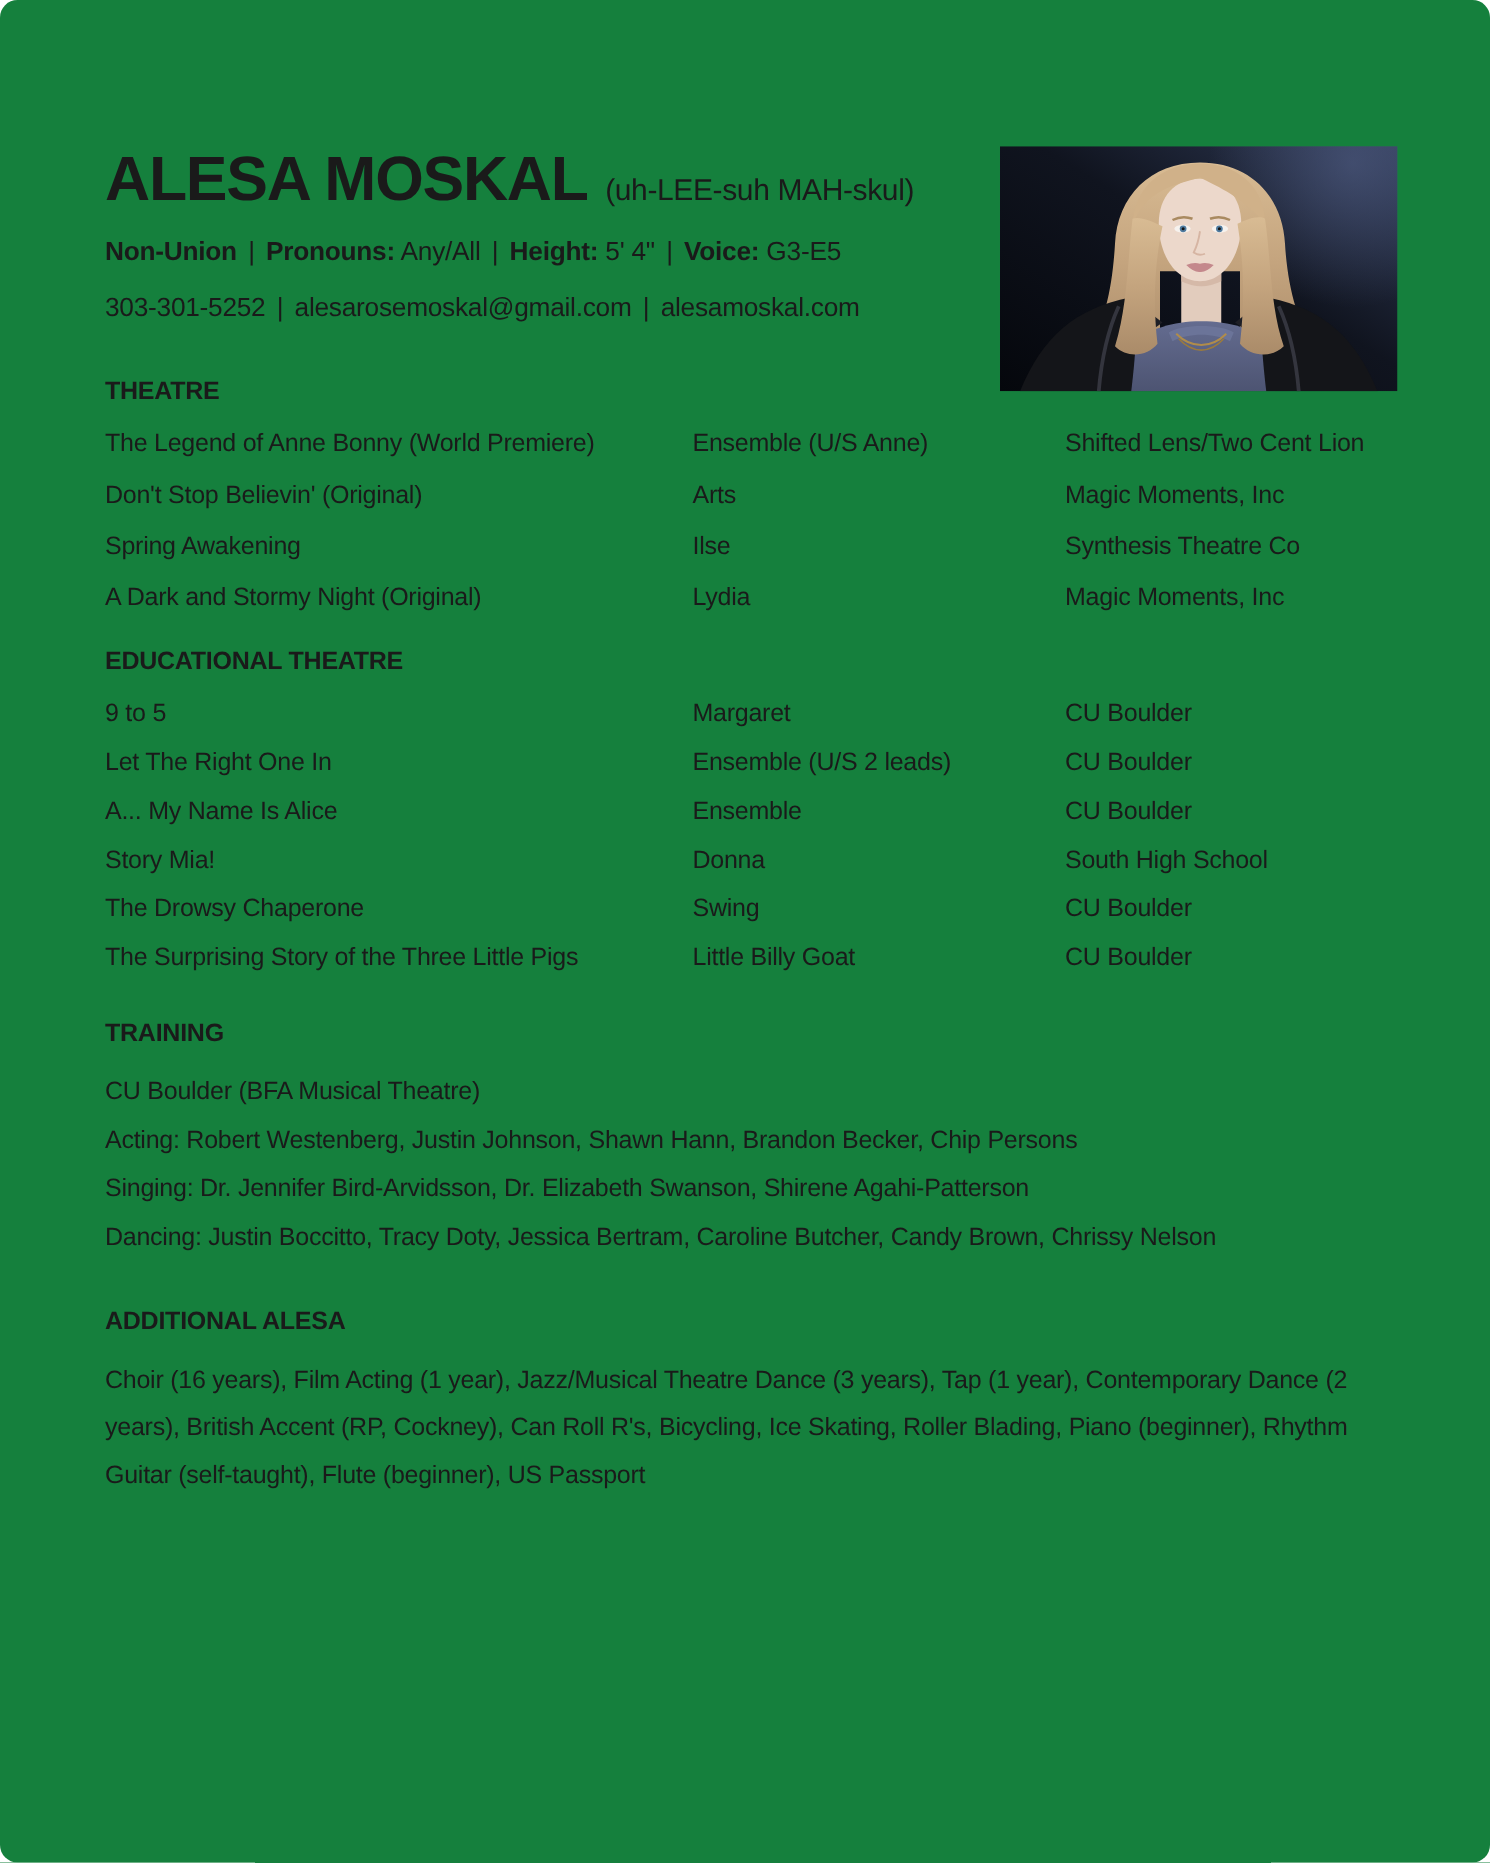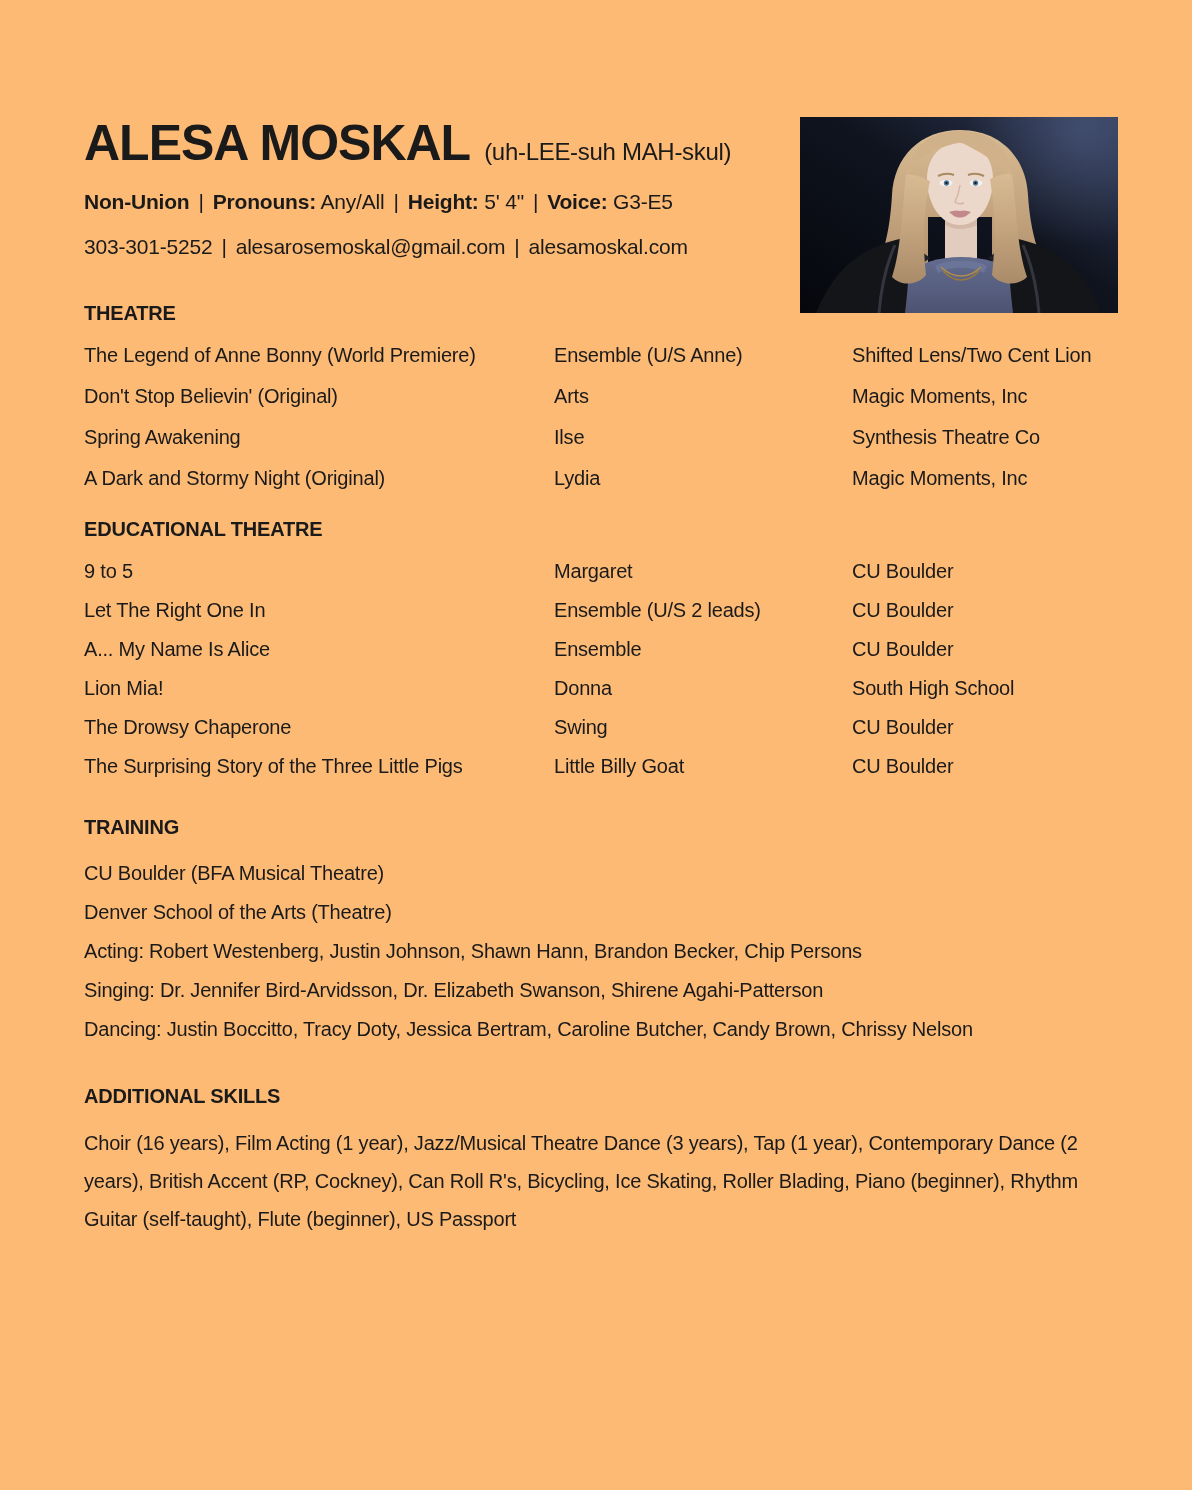--- a/index.html
+++ b/index.html
@@ -9,22 +9,23 @@
     height: 1490px;
     background: #ffffff;
     font-family: "Liberation Sans", sans-serif;
     color: #1a1a1a;
     -webkit-font-smoothing: antialiased;
   }
   .page {
     position: relative;
     width: 1192px;
     height: 1490px;
-    background: #fdba74;
+    background: #15803d;
     overflow: hidden;
+    border-radius: 14px;
   }
   .content {
     position: relative;
     margin-left: 84px;
     width: 1032px;
     letter-spacing: -0.2px;
   }
   
   .header { padding-top: 116px; }
   .name-line { display: flex; align-items: baseline; white-space: nowrap; }
@@ -210,47 +211,46 @@
           <span>Let The Right One In</span>
           <span>Ensemble (U/S 2 leads)</span>
           <span>CU Boulder</span>
         </div>
         <div class="credit-row">
           <span>A... My Name Is Alice</span>
           <span>Ensemble</span>
           <span>CU Boulder</span>
         </div>
         <div class="credit-row">
-          <span>Lion Mia!</span>
+          <span>Story Mia!</span>
           <span>Donna</span>
           <span>South High School</span>
         </div>
         <div class="credit-row">
           <span>The Drowsy Chaperone</span>
           <span>Swing</span>
           <span>CU Boulder</span>
         </div>
         <div class="credit-row">
           <span>The Surprising Story of the Three Little Pigs</span>
           <span>Little Billy Goat</span>
           <span>CU Boulder</span>
         </div>
       </div>
     </div>
 
     <div>
       <div class="section-heading h-training">TRAINING</div>
       <div class="training-lines">
         <p>CU Boulder (BFA Musical Theatre)</p>
-        <p>Denver School of the Arts (Theatre)</p>
         <p>Acting: Robert Westenberg, Justin Johnson, Shawn Hann, Brandon Becker, Chip Persons</p>
         <p>Singing: Dr. Jennifer Bird-Arvidsson, Dr. Elizabeth Swanson, Shirene Agahi-Patterson</p>
         <p>Dancing: Justin Boccitto, Tracy Doty, Jessica Bertram, Caroline Butcher, Candy Brown, Chrissy Nelson</p>
       </div>
     </div>
 
     <div>
-      <div class="section-heading h-skills">ADDITIONAL SKILLS</div>
+      <div class="section-heading h-skills">ADDITIONAL ALESA</div>
       <div class="skills-text">Choir (16 years), Film Acting (1 year), Jazz/Musical Theatre Dance (3 years), Tap (1 year), Contemporary Dance (2 years), British Accent (RP, Cockney), Can Roll R's, Bicycling, Ice Skating, Roller Blading, Piano (beginner), Rhythm Guitar (self-taught), Flute (beginner), US Passport</div>
     </div>
 
   </div>
 </div>
 
 </body></html>

